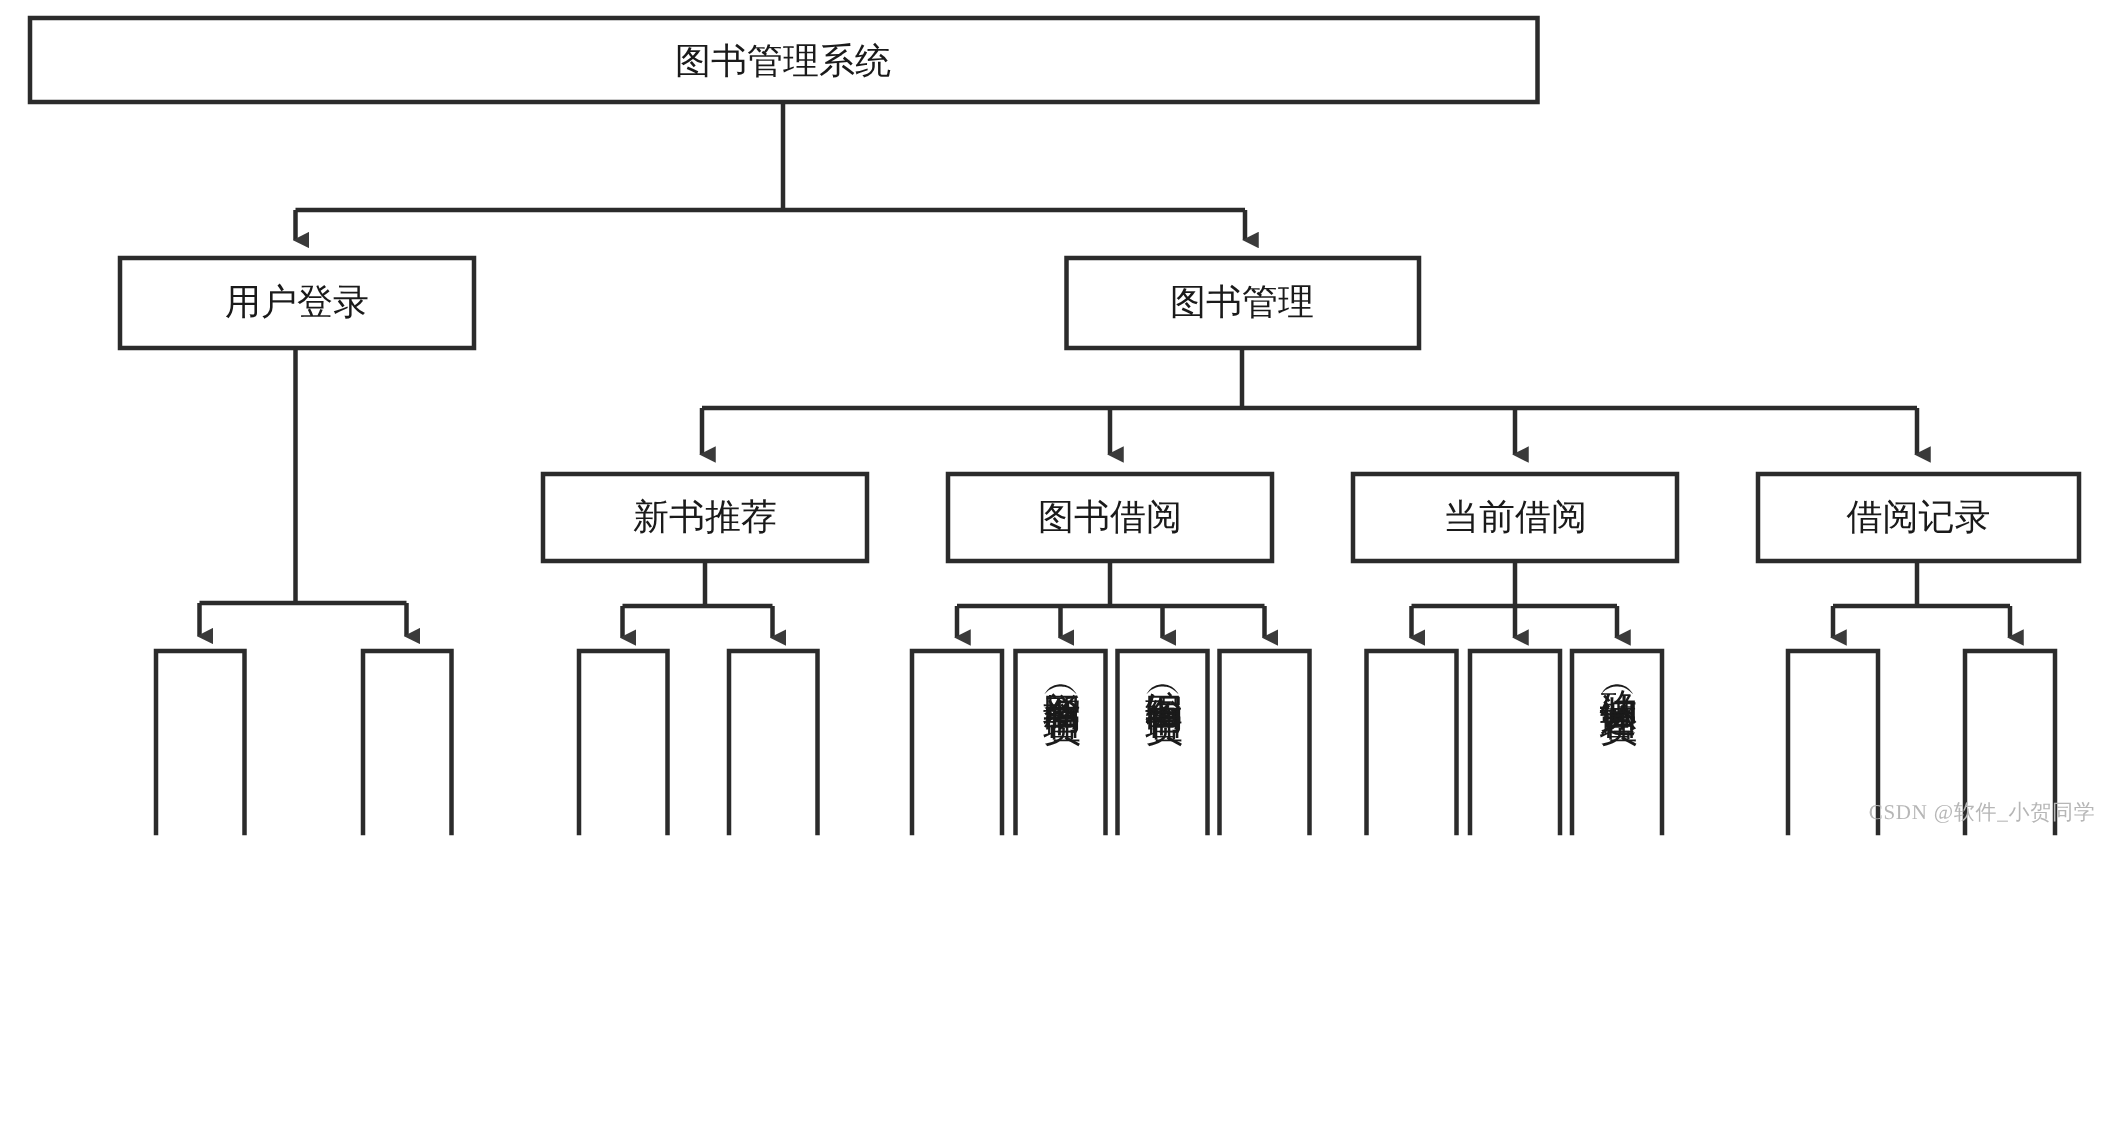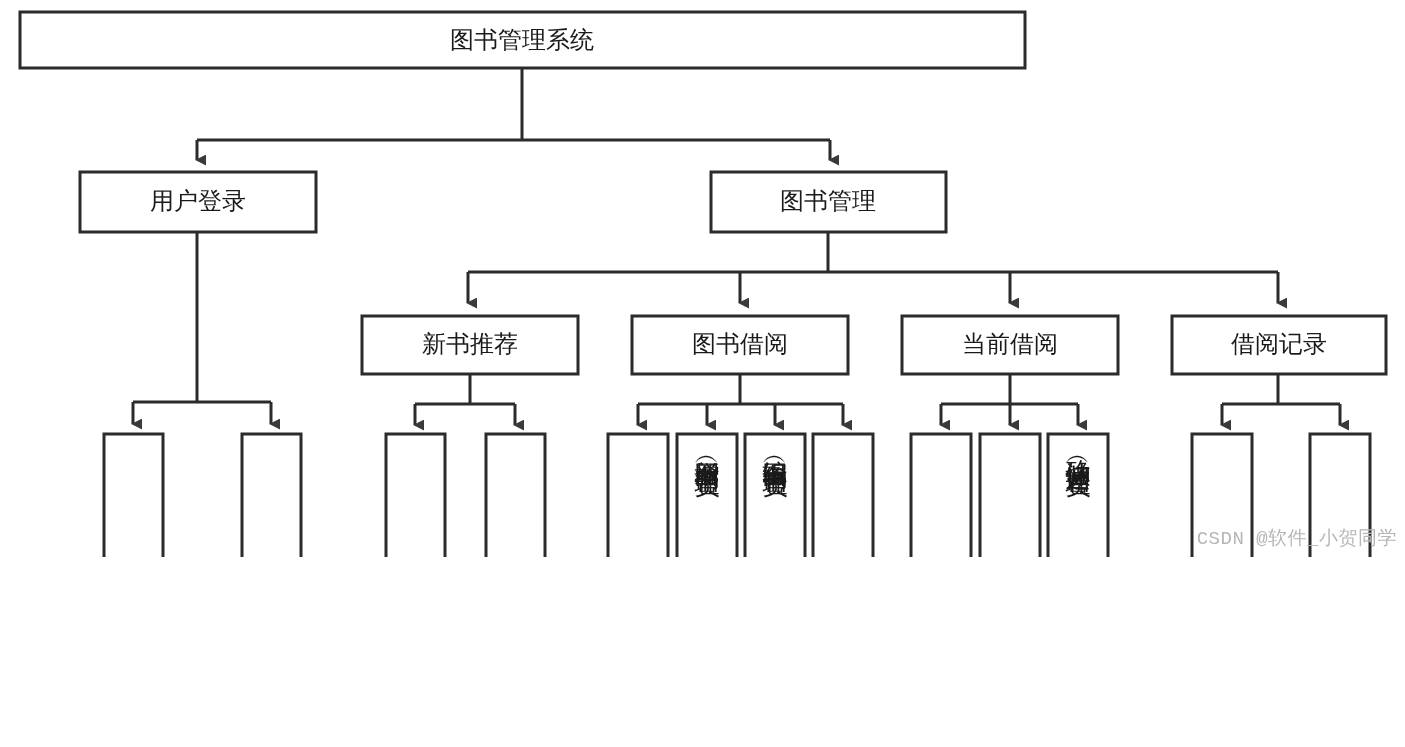--- a/index.html
+++ b/index.html
@@ -62,22 +62,22 @@
     position: absolute;
     display: flex;
     align-items: center;
     justify-content: center;
     box-sizing: border-box;
   }
   .watermark {
     position: absolute;
     right: 8px;
     bottom: 6px;
-    font-family: Liberation Mono, monospace;
-    font-size: 19px;
+    font-family: Liberation Serif, serif;
+    font-size: 14px;
     color: #b6b6b6;
     letter-spacing: 0.5px;
     white-space: nowrap;
     pointer-events: none;
   }
 </style>
 </head>
 <body>
 
 <div id="page">

